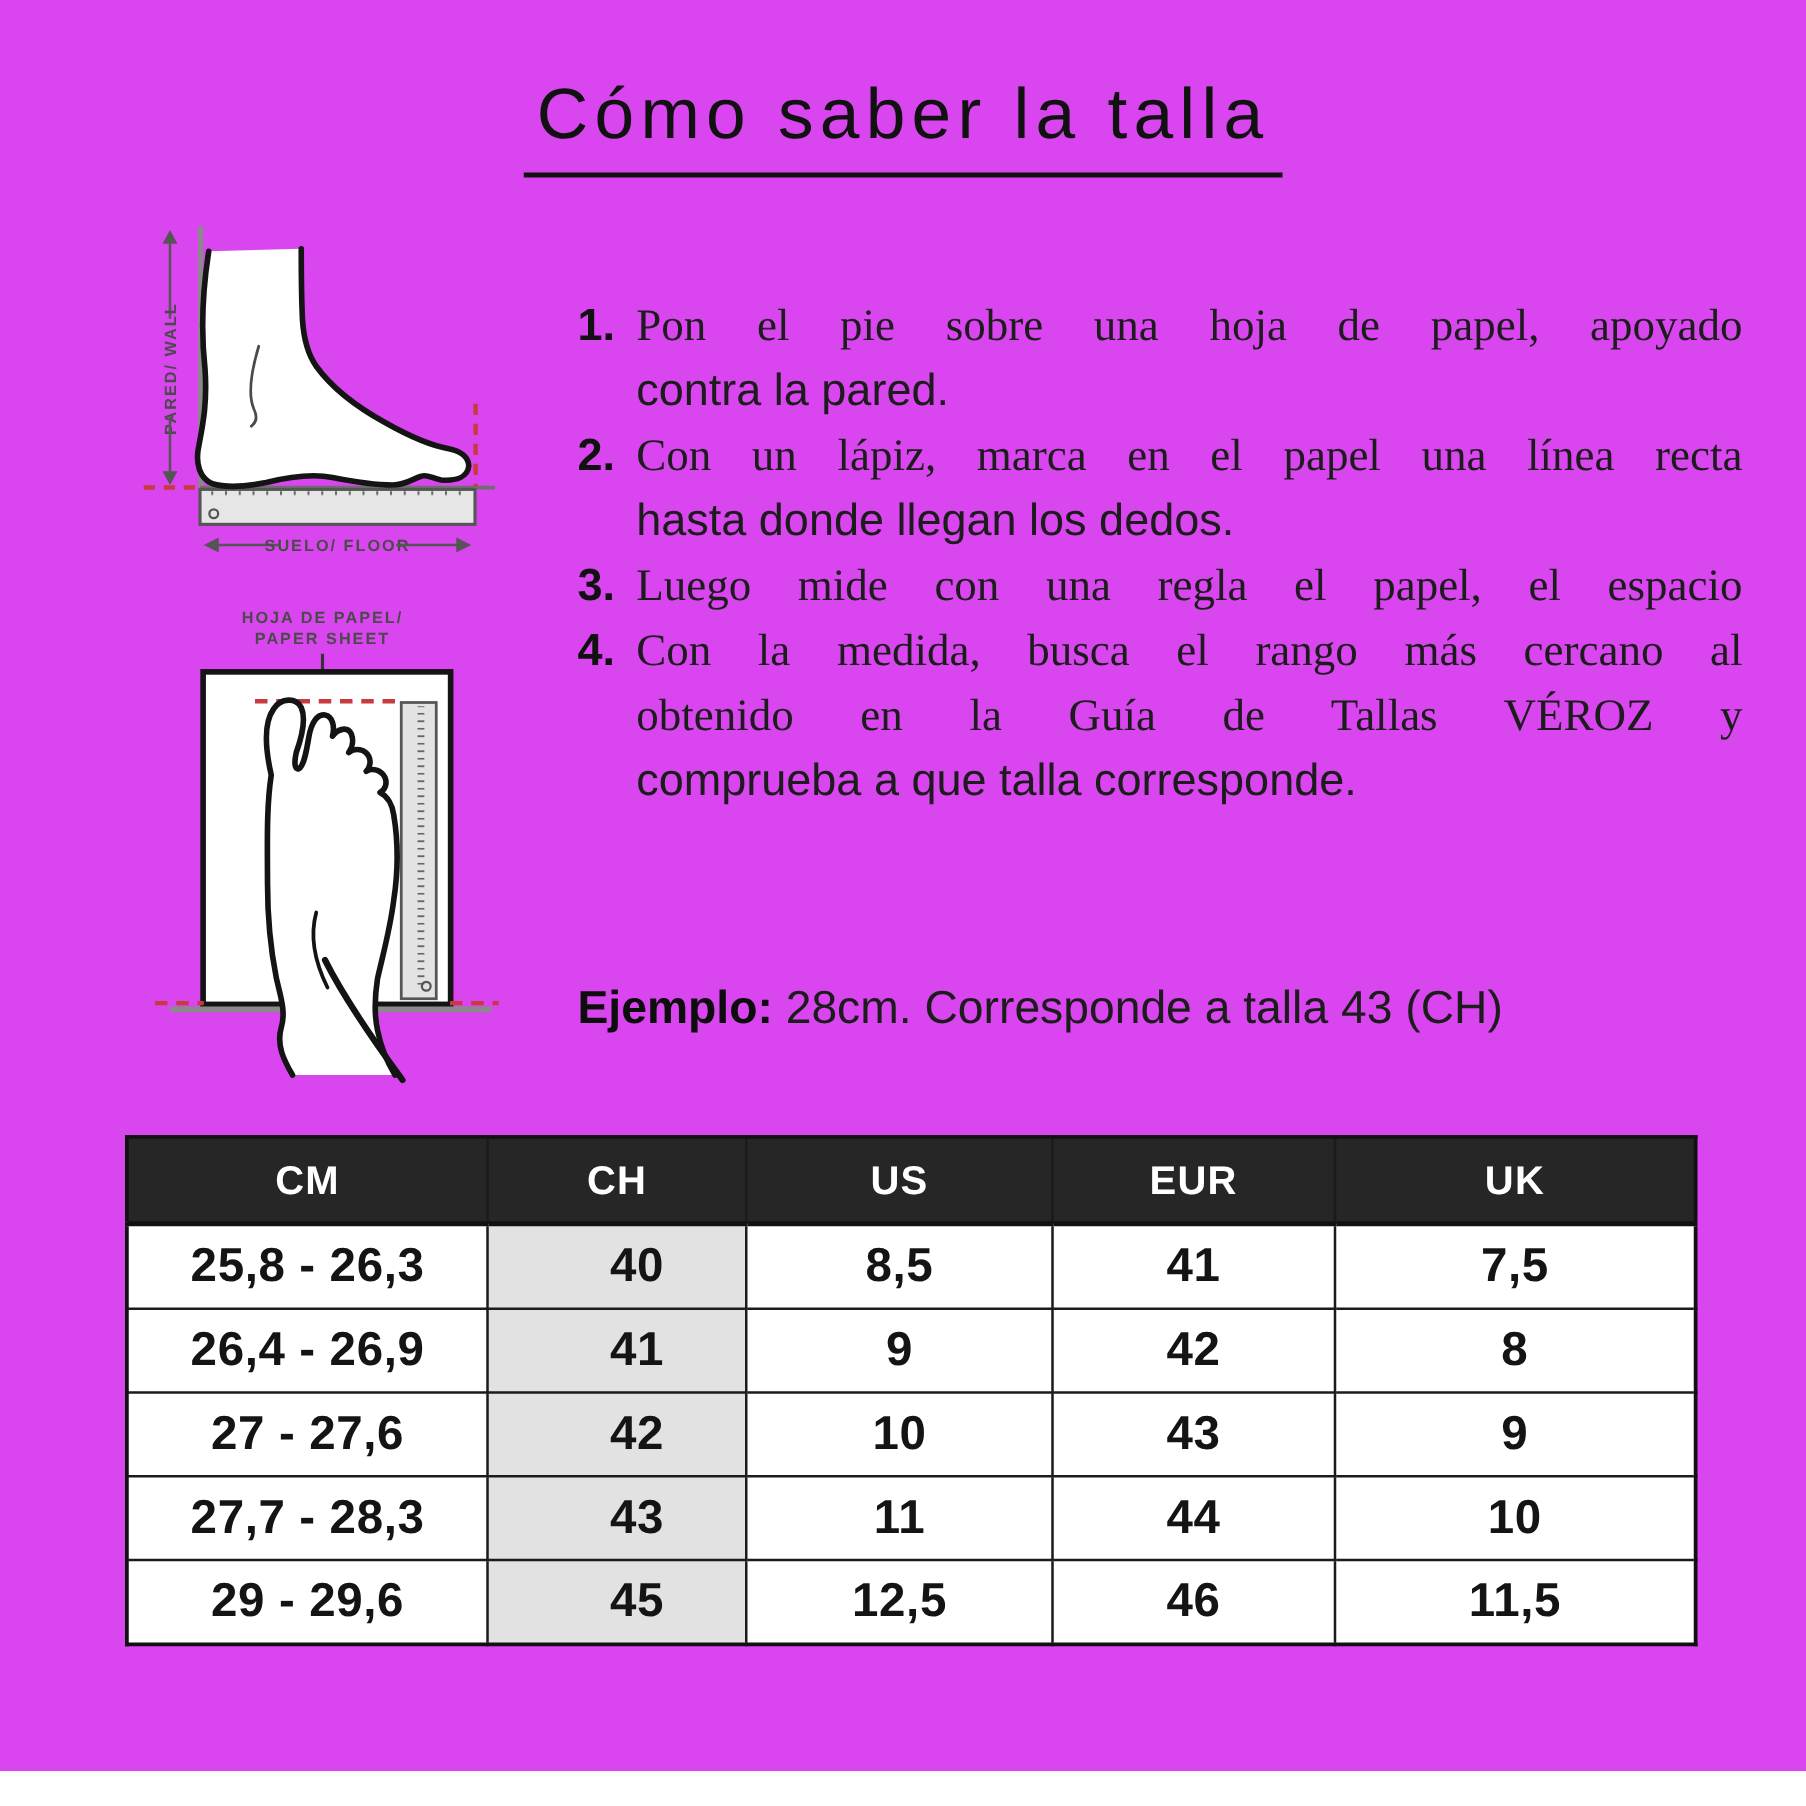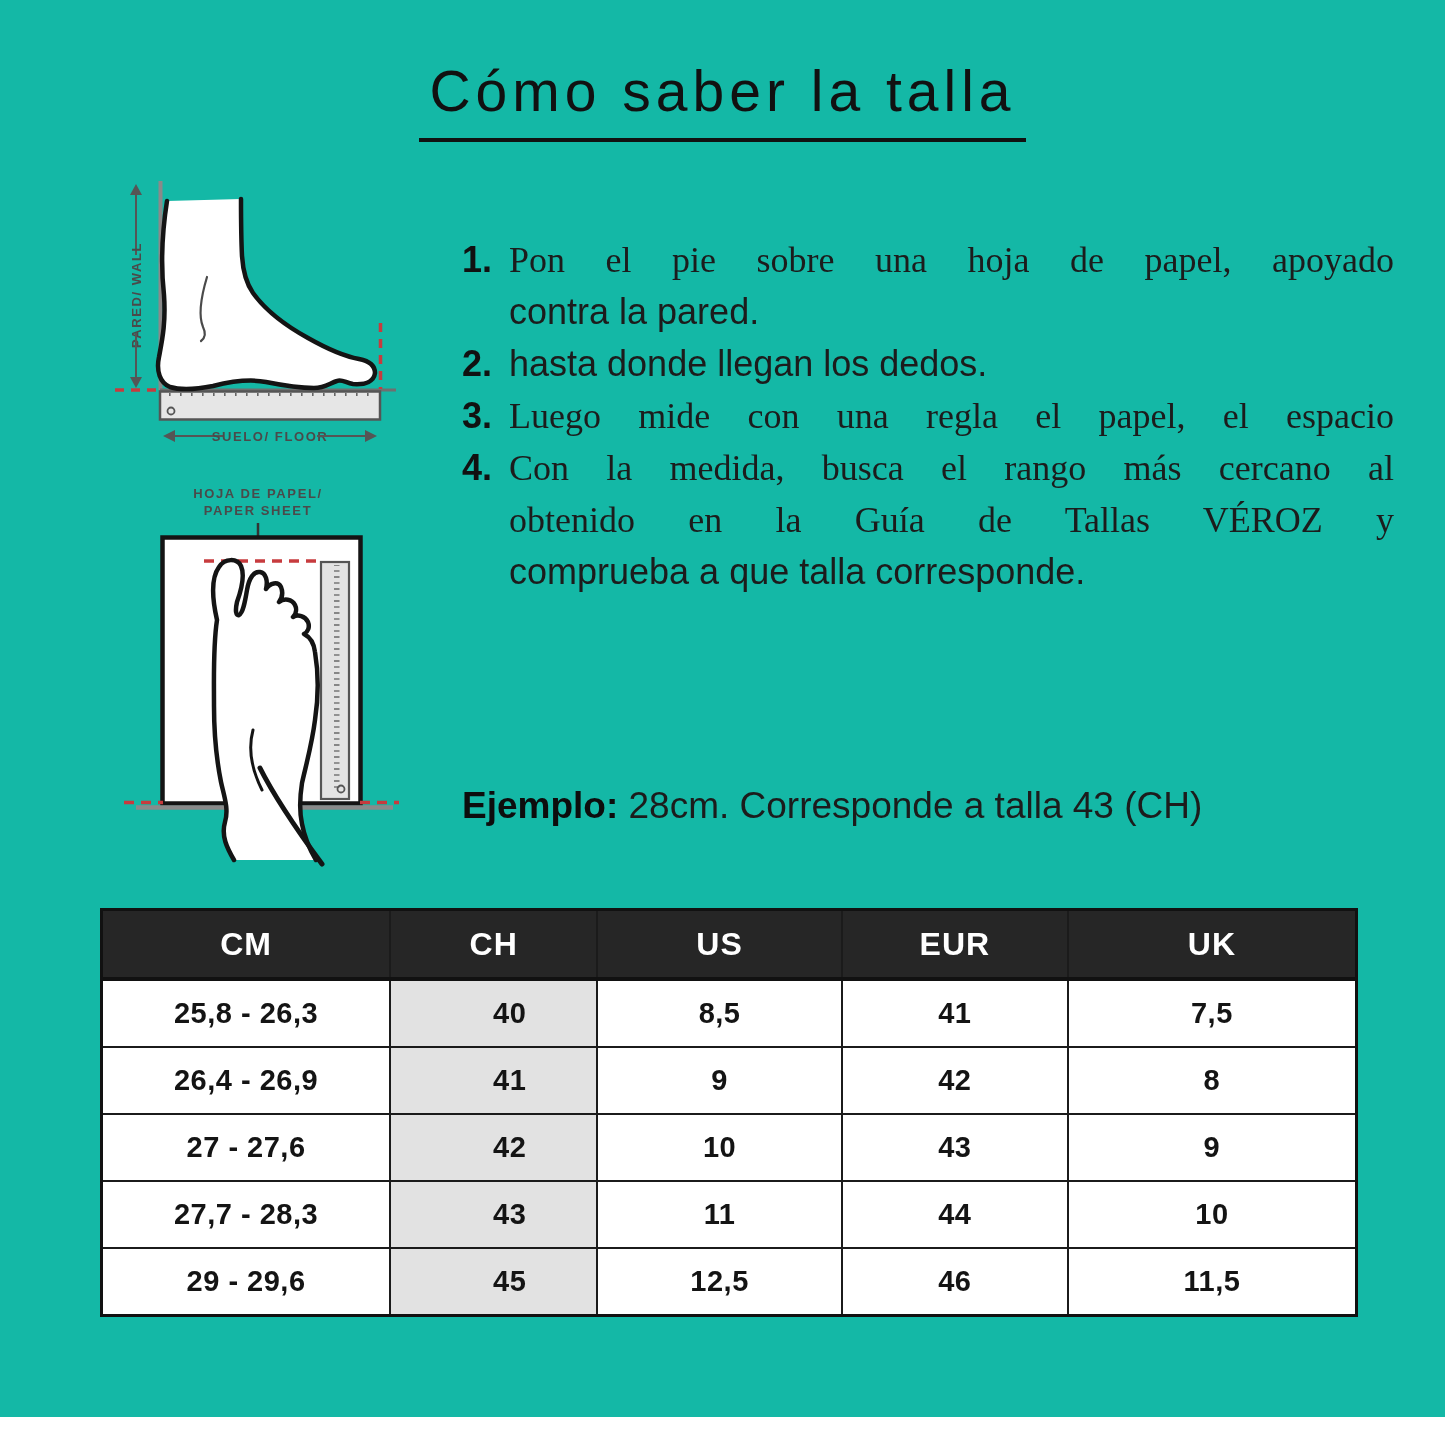--- a/index.html
+++ b/index.html
@@ -1,17 +1,17 @@
 <!DOCTYPE html>
 <html><head>
 <meta charset="utf-8">
 <style>
   html,body{margin:0;padding:0;background:#ffffff;}
   .page{
-    position:relative;width:1445px;height:1417px;background:#14b8a6;overflow:hidden;
+    position:relative;width:1445px;height:1417px;background:#d946ef;overflow:hidden;
     font-family:"Liberation Sans", sans-serif;color:#161616;
   }
   
   .title-wrap{position:absolute;top:58px;left:0;width:100%;text-align:center;}
   .title{
     display:inline-block;font-size:57px;font-weight:400;letter-spacing:5px;
     color:#111;border-bottom:4px solid #111;padding:0 10px 14px 10px;
   }
   
   .d1{position:absolute;left:103px;top:173px;}
@@ -36,21 +36,21 @@
   table.sizes th,table.sizes td{
     border:2.5px solid #1b1b1b;text-align:center;vertical-align:middle;
     font-family:Liberation Sans, sans-serif;
   }
   table.sizes{border:3.5px solid #111;}
   table.sizes th{
     background:#262626;color:#ffffff;height:64px;font-size:32px;font-weight:700;letter-spacing:1px;
     border-bottom:4px solid #111;
   }
   table.sizes td{
-    background:#ffffff;height:63px;font-size:29px;font-weight:700;color:#141414;letter-spacing:0.5px;
+    background:#ffffff;height:63px;font-size:38px;font-weight:700;color:#141414;letter-spacing:0.5px;
   }
   table.sizes td.hl{background:#e2e2e2;padding-left:33px;}
   .col-cm{width:23%;} .col-ch{width:16.5%;} .col-us{width:19.5%;} .col-eur{width:18%;} .col-uk{width:23%;}
 </style>
 </head>
 <body>
 
 <div class="page">
 
   <div class="title-wrap">
@@ -135,20 +135,21 @@
   </svg>
 
   <div class="steps">
     <div class="step">
       <span class="step-num">1.</span>
       <div class="sline j">Pon el pie sobre una hoja de papel, apoyado</div>
       <div class="sline">contra la pared.</div>
     </div>
     <div class="step">
       <span class="step-num">2.</span>
+      <div class="sline j">Con un lápiz, marca en el papel una línea recta</div>
       <div class="sline">hasta donde llegan los dedos.</div>
     </div>
     <div class="step">
       <span class="step-num">3.</span>
       <div class="sline j">Luego mide con una regla el papel, el espacio</div>
     </div>
     <div class="step">
       <span class="step-num">4.</span>
       <div class="sline j">Con la medida, busca el rango más cercano al</div>
       <div class="sline j">obtenido en la Guía de Tallas VÉROZ y</div>

